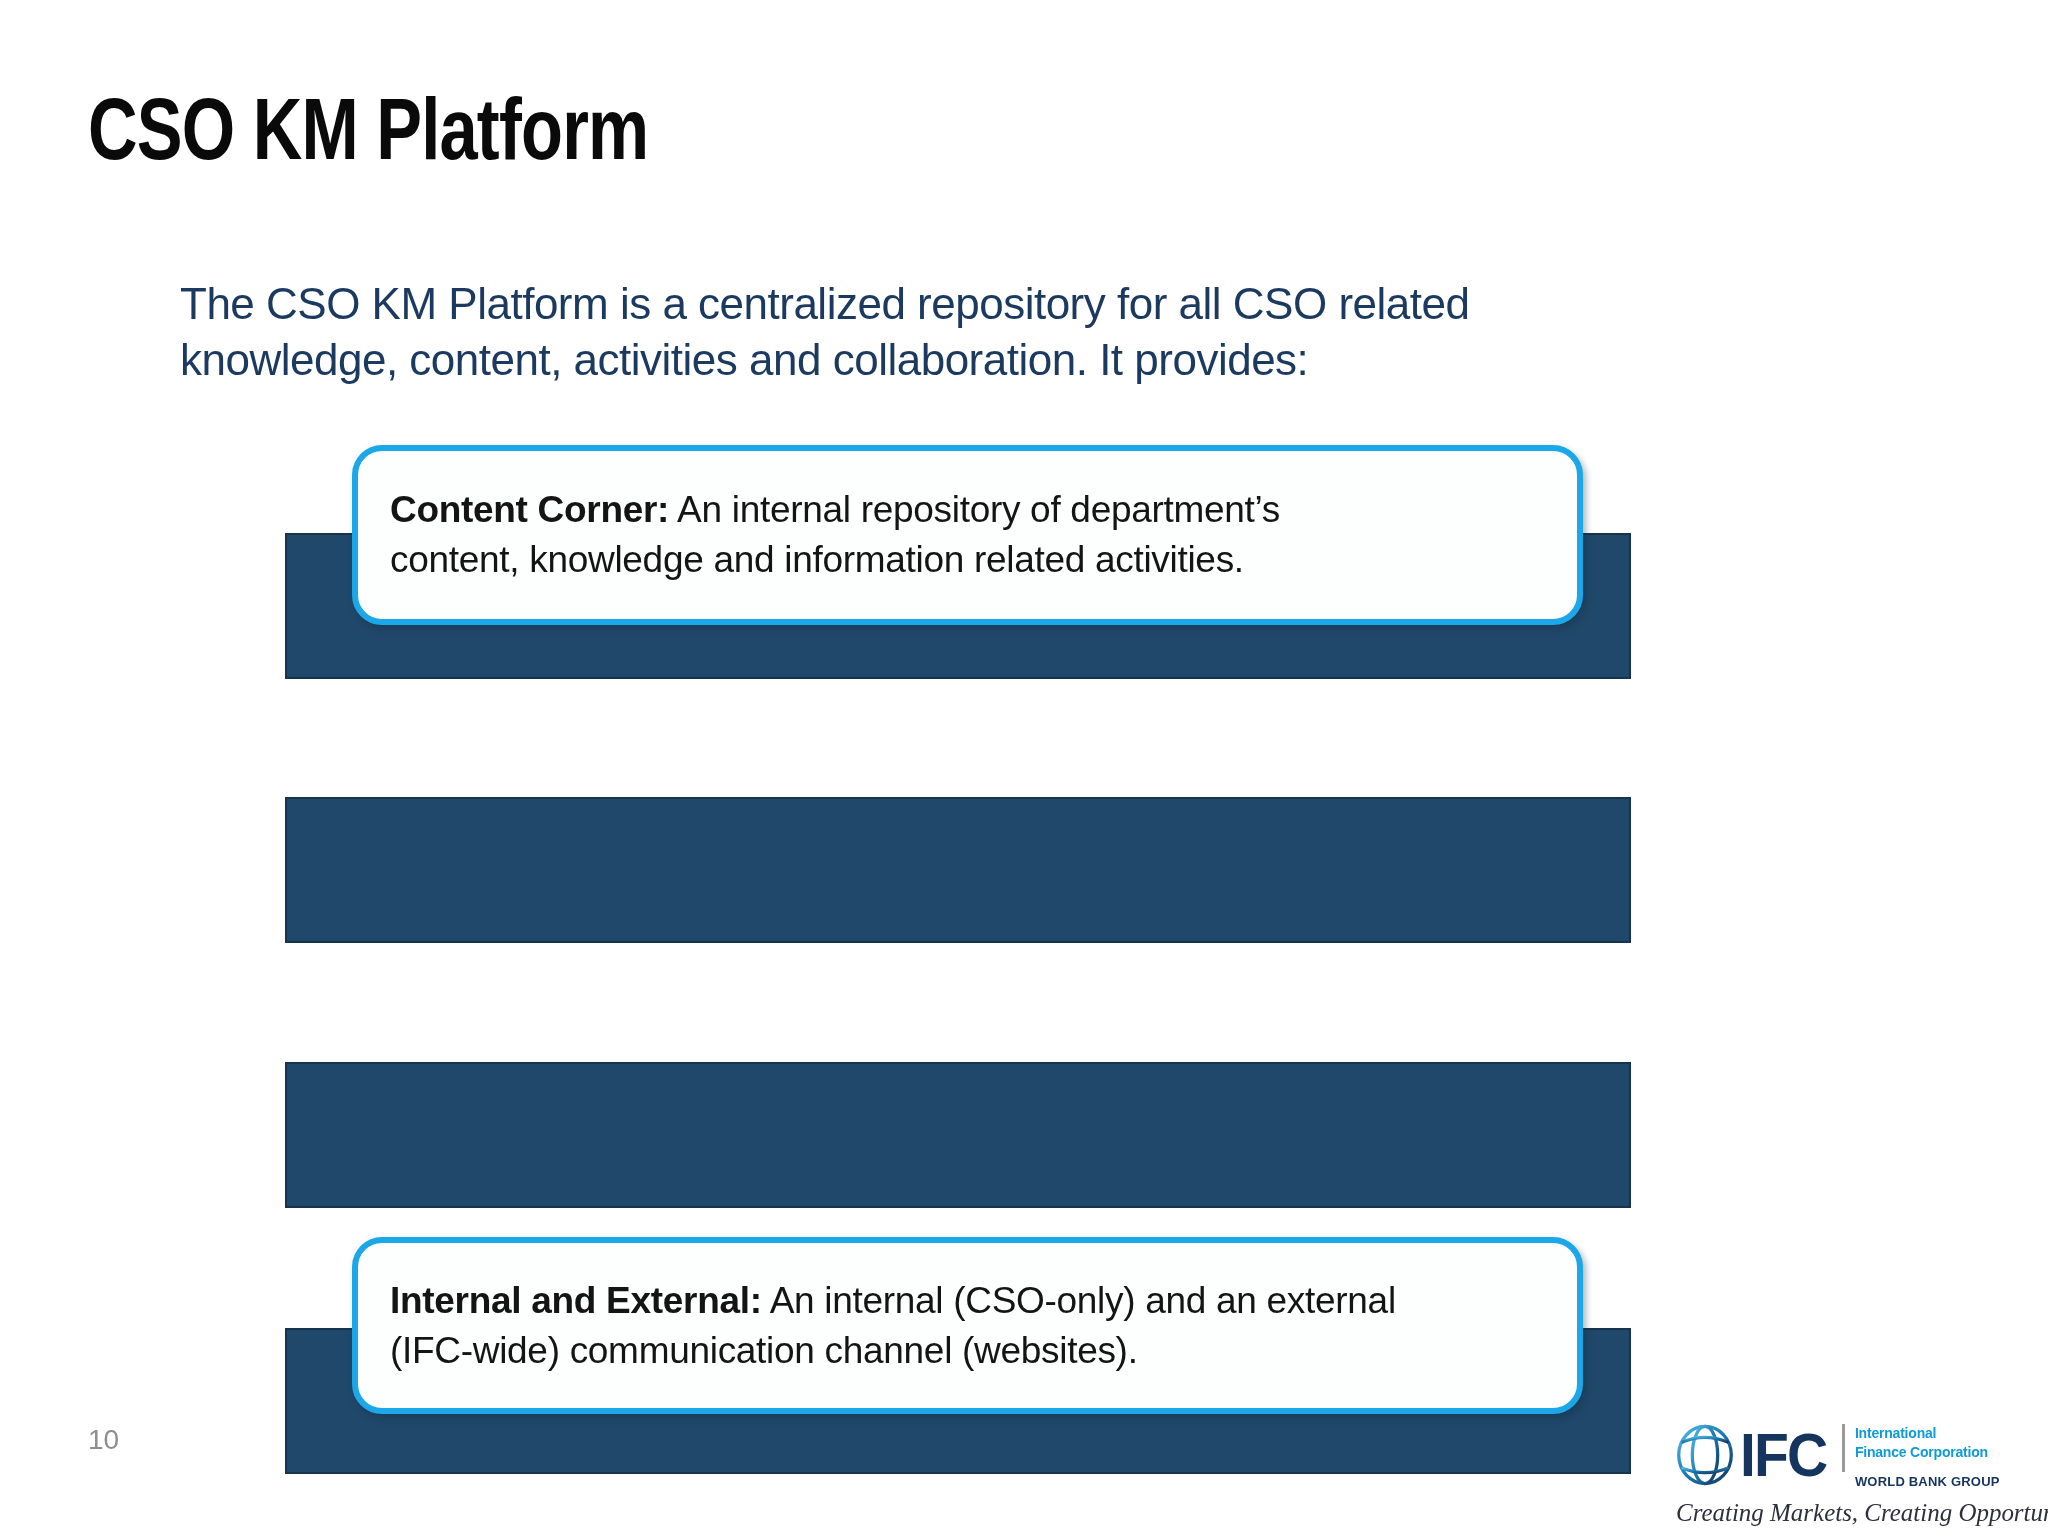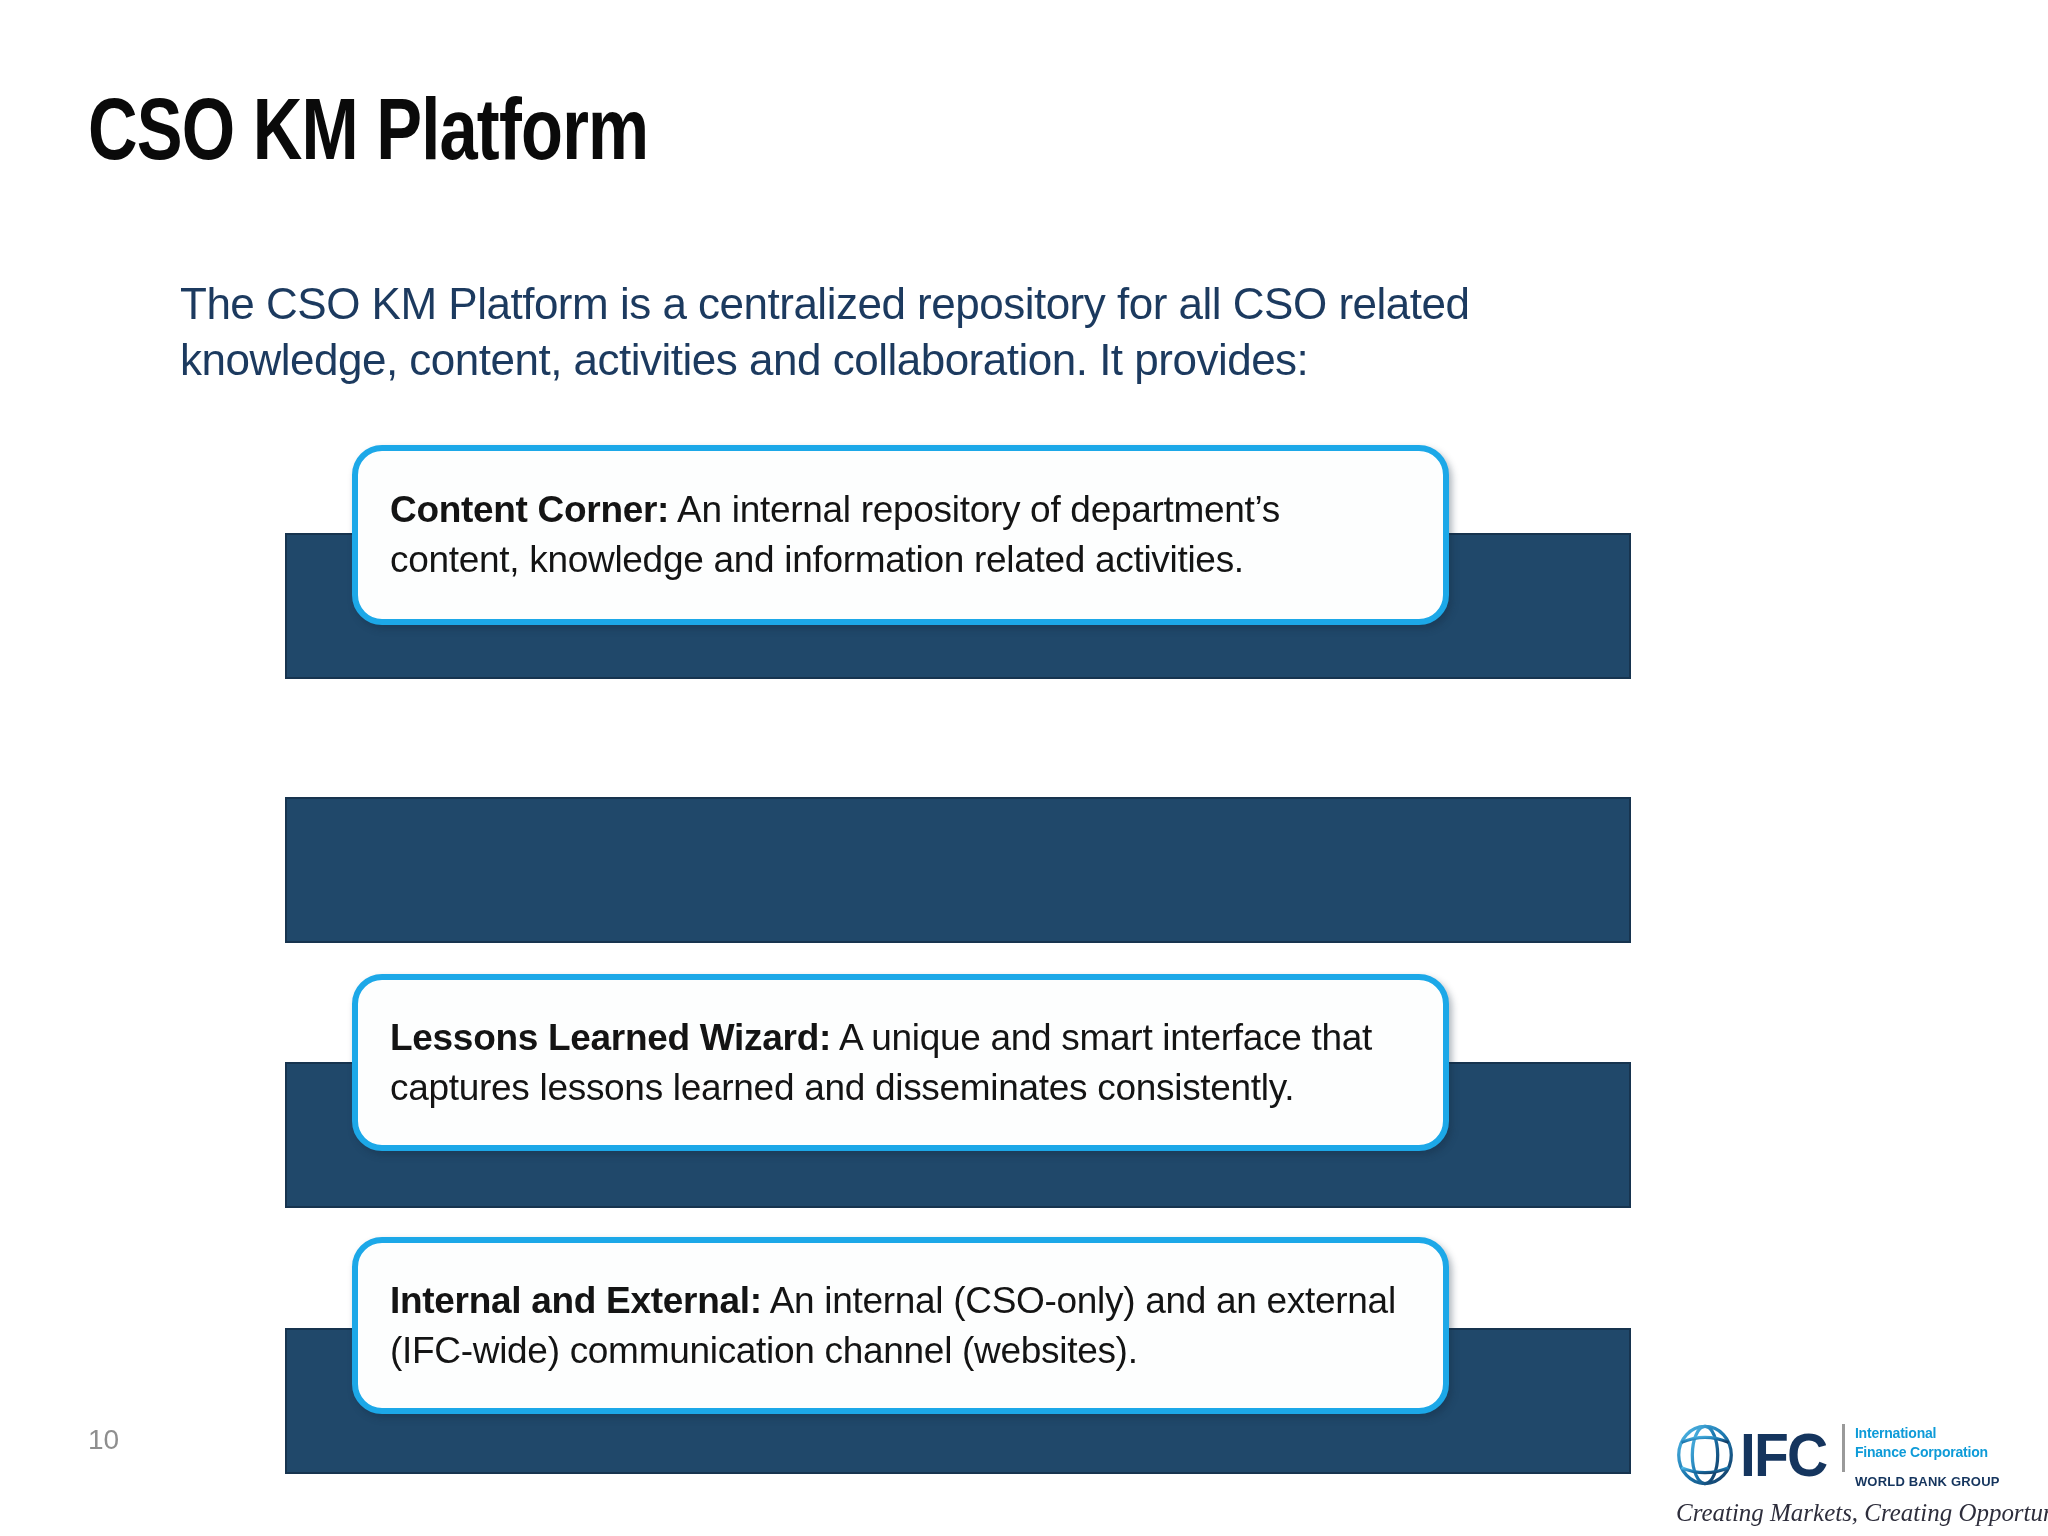--- a/index.html
+++ b/index.html
@@ -27,21 +27,21 @@
     color:#1C3A5F;letter-spacing:-.5px;
     white-space:pre-line;margin:8px;width:1500px;
   }
 
   
   .bar{
     position:absolute;left:285px;width:1346px;height:146px;
     background:#20486A;border:2px solid #17344F;box-sizing:border-box;
   }
   .card{
-    position:absolute;left:352px;width:1097px;
+    position:absolute;left:352px;width:1231px;
     background:#fdfefe;
     border:6px solid #1CA8E8;border-radius:30px;
     box-sizing:border-box;
     display:flex;align-items:center;
     box-shadow:3px 4px 7px rgba(20,40,60,.35);
   }
   .card p{
     margin:0;padding:0 24px 0 32px;
     font-size:37px;line-height:50px;color:#141414;
     letter-spacing:-.3px;
@@ -94,24 +94,20 @@
 
   <div class="bar g0"></div>
   <div class="card g0">
     <p><b>Content Corner:</b> <span class="body">An internal repository of department’s
 content, knowledge and information related activities.</span></p>
   </div>
 
   <div class="bar g1"></div>
 
   <div class="bar g2"></div>
-  <div class="card g2">
-    <p><b>Lessons Learned Wizard:</b> <span class="body">A unique and smart interface that
-captures lessons learned and disseminates consistently.</span></p>
-  </div>
 
   <div class="bar g3"></div>
   <div class="card g3">
     <p><b>Internal and External:</b> <span class="body">An internal (CSO-only) and an external
 (IFC-wide) communication channel (websites).</span></p>
   </div>
 
   <div class="pagenum">10</div>
 
   <div class="logo">

